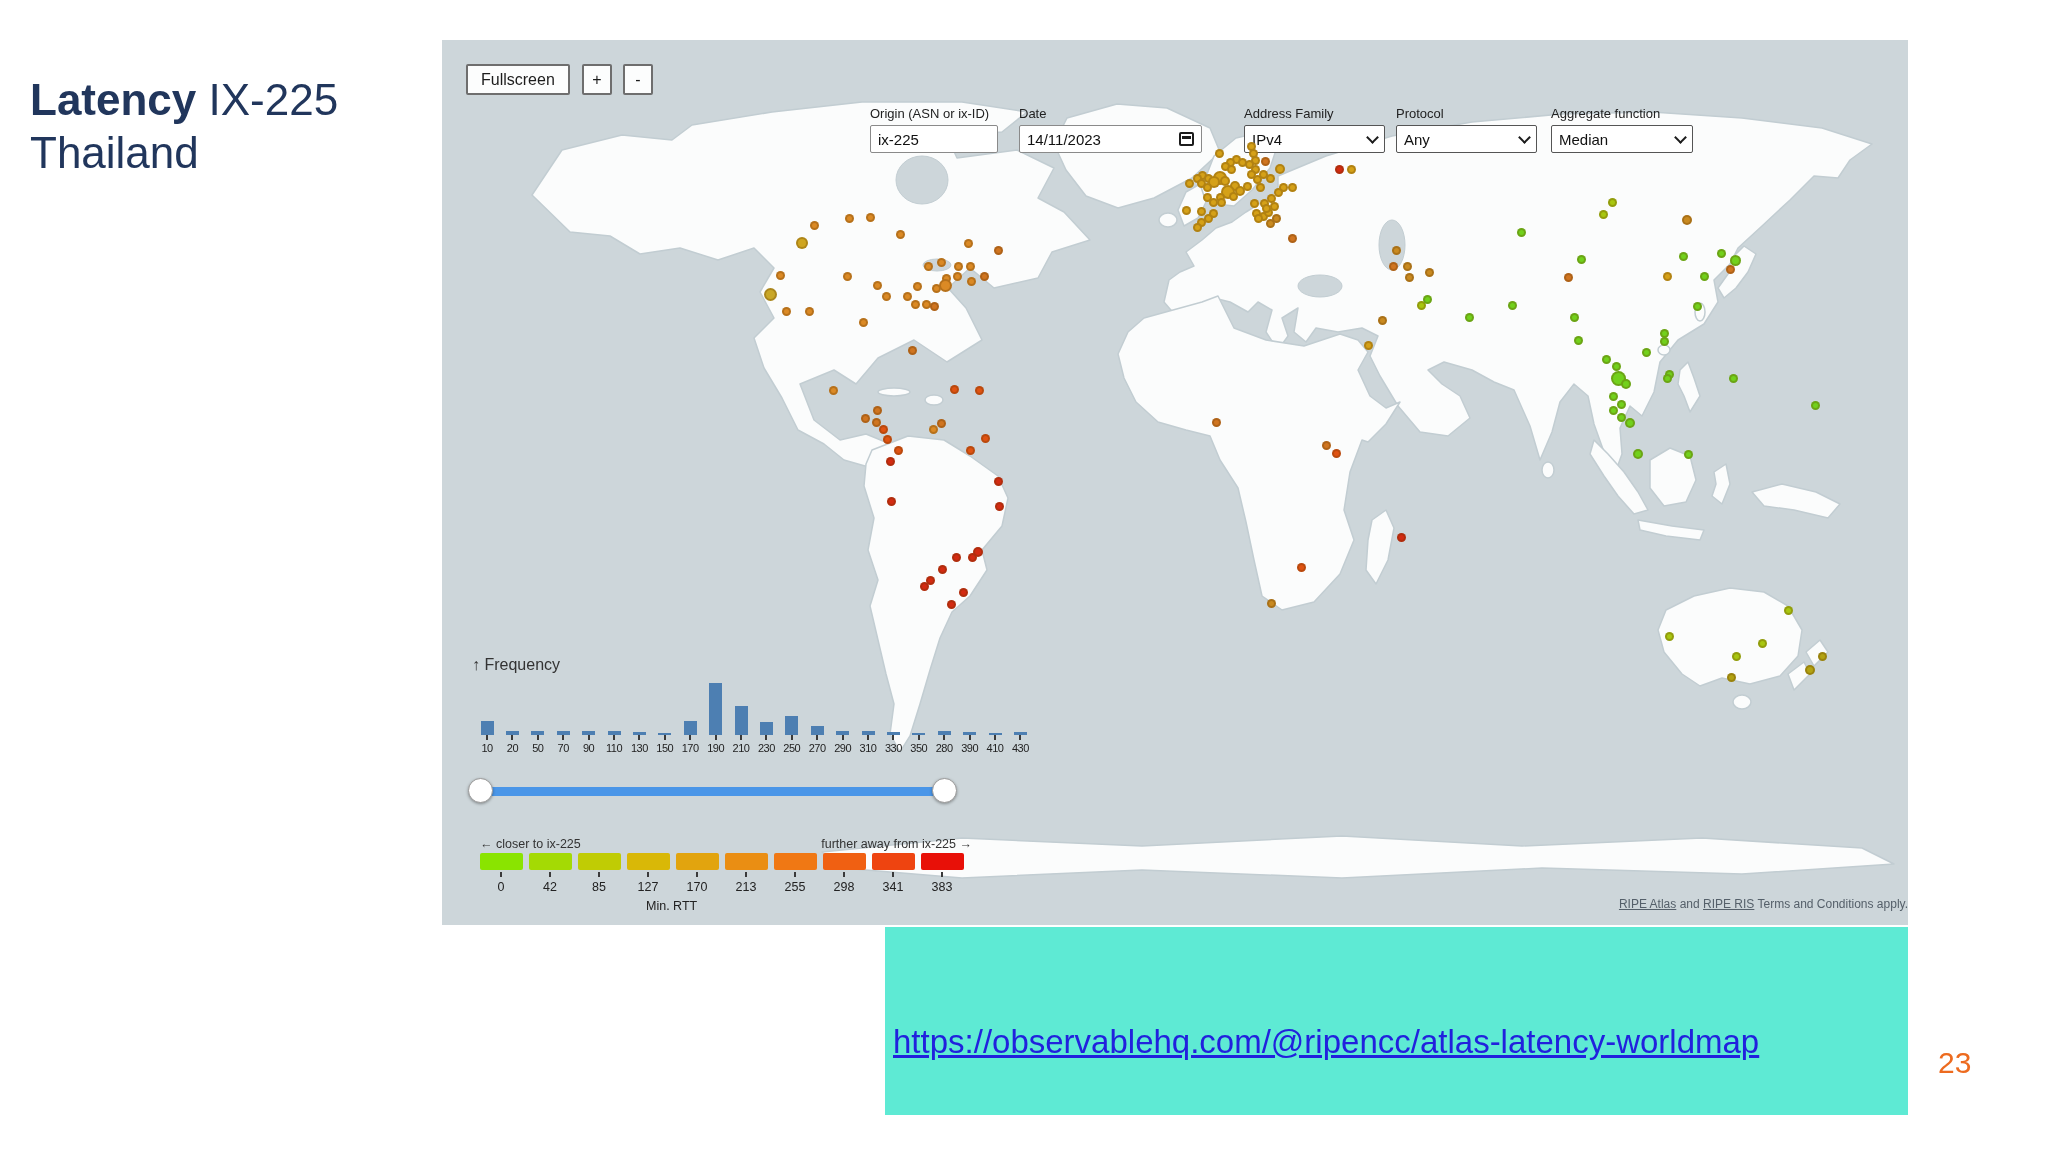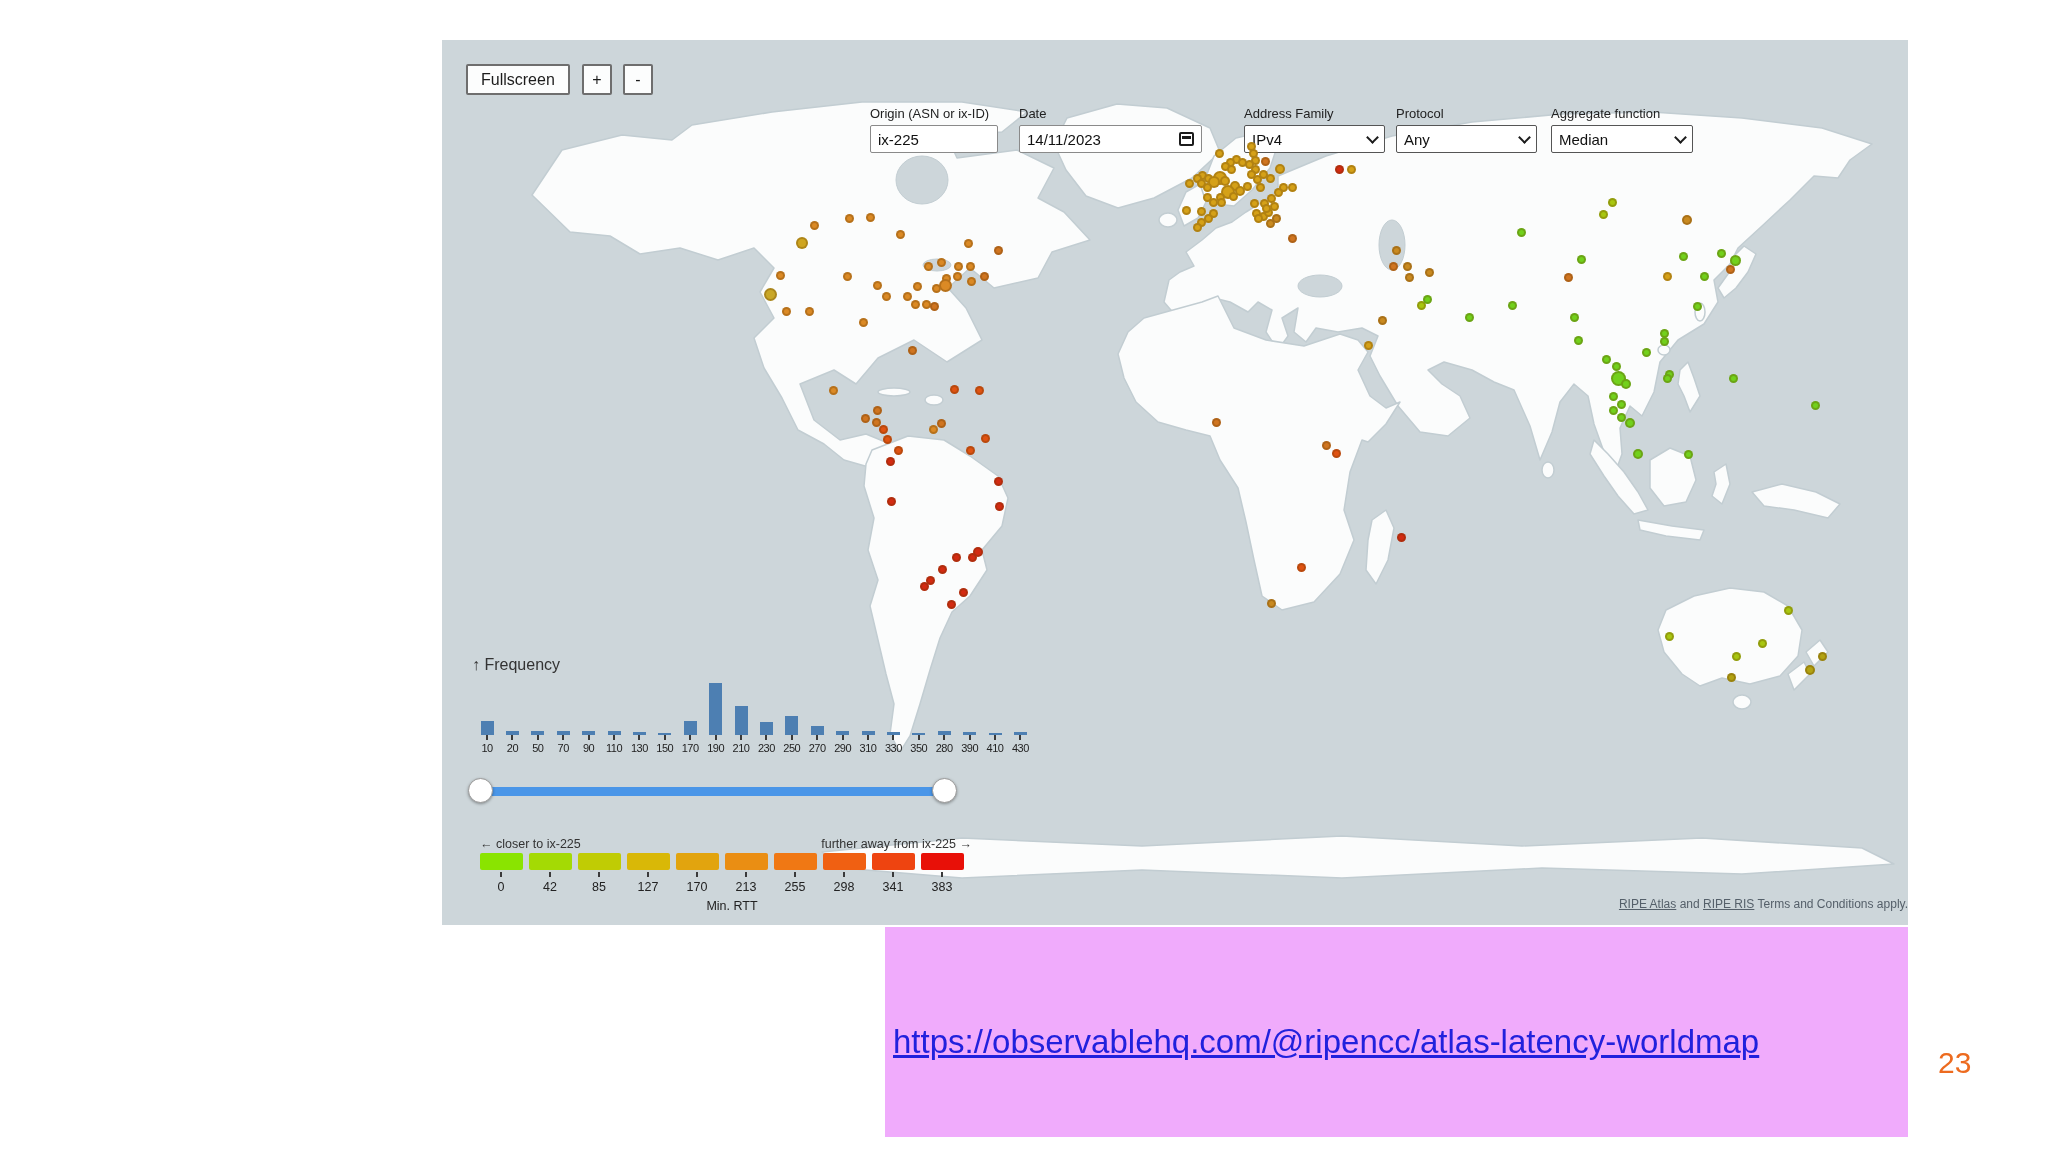--- a/index.html
+++ b/index.html
@@ -51,41 +51,45 @@
   .slider-track { position:absolute; left:38px; top:747px; width:464px; height:9px;
                   background:#4a96e8; border-radius:5px; }
   .slider-handle { position:absolute; top:738px; width:25px; height:25px; border-radius:50%;
                    background:#fff; border:1.5px solid #9a9a9a; box-shadow:0 1px 3px rgba(0,0,0,.35); }
   .lg-left  { position:absolute; left:38px;  top:797px; font-size:12.5px; color:#333; }
   .lg-right { position:absolute; left:240px; width:290px; top:797px; text-align:right;
               font-size:12.5px; color:#333; }
   .lg-swatch { position:absolute; top:813px; width:43px; height:17px; border-radius:2px; }
   .lg-tick { position:absolute; top:832px; width:2px; height:5px; background:#3a3a3a; }
   .lg-value { position:absolute; top:840px; width:34px; text-align:center; font-size:12.5px; color:#222; }
-  .lg-unit { position:absolute; left:190px; width:200px; top:859px; text-align:center;
+  .lg-unit { position:absolute; left:204px; width:200px; top:859px; 
              font-size:12.5px; color:#222; }
   .ripe-note { position:absolute; right:0; top:857px; font-size:12px; color:#55606a; }
   .ripe-note .lnk { text-decoration:underline; cursor:pointer; }
 
   .dot { position:absolute; border-radius:50%; border:2px solid rgba(90,50,0,0.28); }
 
   
-  .linkbar { position:absolute; left:885px; top:927px; width:1023px; height:210px; background:#f0abfc; }
+  .linkbar { position:absolute; left:885px; top:927px; width:1023px; height:188px; background:#5eead4; }
   .obs-link { position:absolute; left:8px; top:96px; font-size:33px; color:#2121dd;
               text-decoration:underline; white-space:nowrap; }
   .page-num { position:absolute; left:1938px; top:1046px; font-size:30px; color:#ed6b1f; }
   .footer { position:absolute; left:112px; top:1062px; font-size:32px; color:#ed6b1f; white-space:nowrap; }
   .footer .sep { color:#1f3864; padding:0 10px; }
 </style>
 </head>
 <body>
 
 <div class="slide">
 
   <div class="title-block">
+    <div class="subtitle">
+      <span class="b">Latency</span><span> IX-225</span><br>
+      <span>Thailand</span>
+    </div>
   </div>
 
   <div class="map-widget" id="map-widget">
 
     <svg class="world" width="1466" height="885" viewBox="0 0 1466 885">
       <g fill="#fbfcfc" stroke="#c2cdd2" stroke-width="1.5" stroke-linejoin="round">
 
         <path d="M90 155 L120 110 L180 95 L230 100 L250 85 L330 72 L420 62 L520 62 L585 72 L560 92 L505 96 L515 118 L575 110 L612 128 L596 158 L622 172 L648 200 L610 212 L596 238 L552 248 L528 228 L506 248 L524 268 L540 300 L505 322 L472 300 L436 318 L414 344 L392 330 L358 344 L372 380 L398 400 L424 394 L458 408 L472 426 L444 432 L402 420 L382 404 L356 390 L340 358 L322 328 L312 298 L332 278 L318 252 L332 228 L312 208 L276 220 L238 208 L198 214 L168 196 L128 192 Z"></path>
 
         <path d="M625 78 L675 64 L725 68 L768 88 L778 112 L750 138 L712 158 L676 168 L644 156 L624 130 L612 104 Z"></path>

